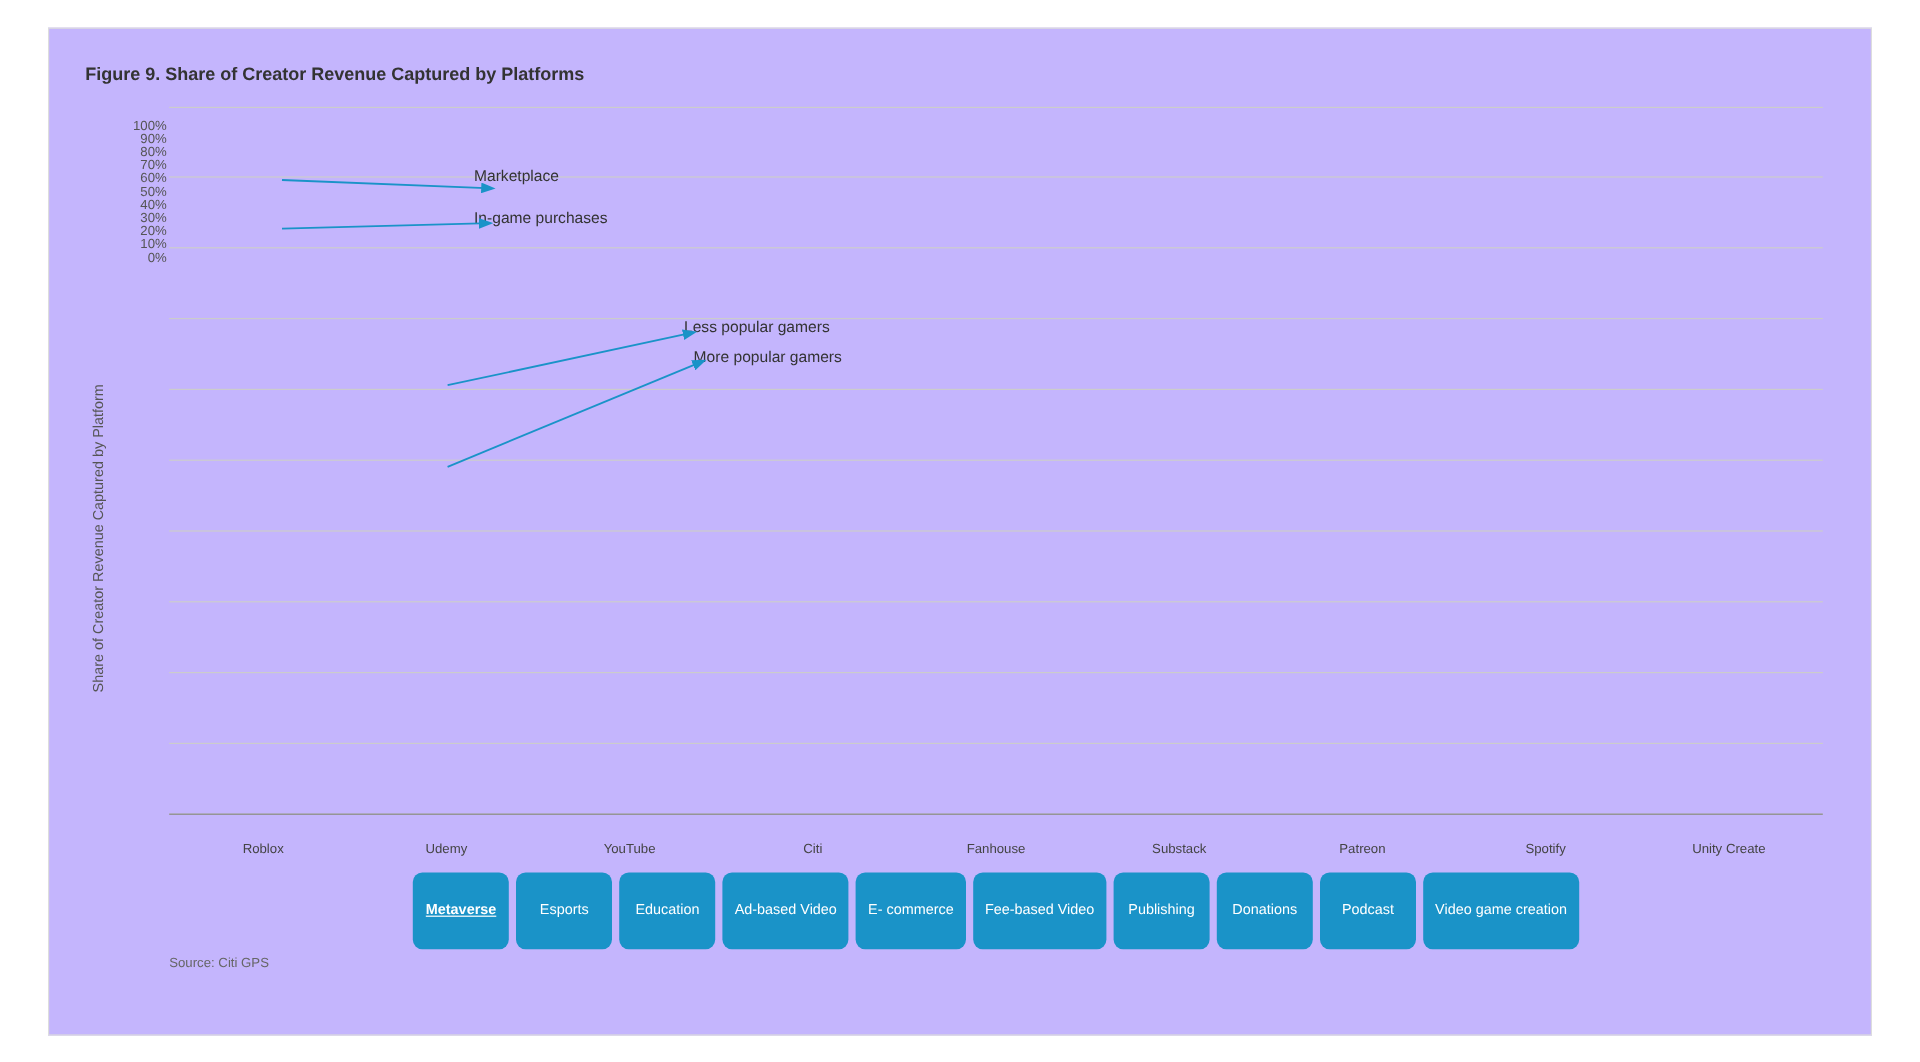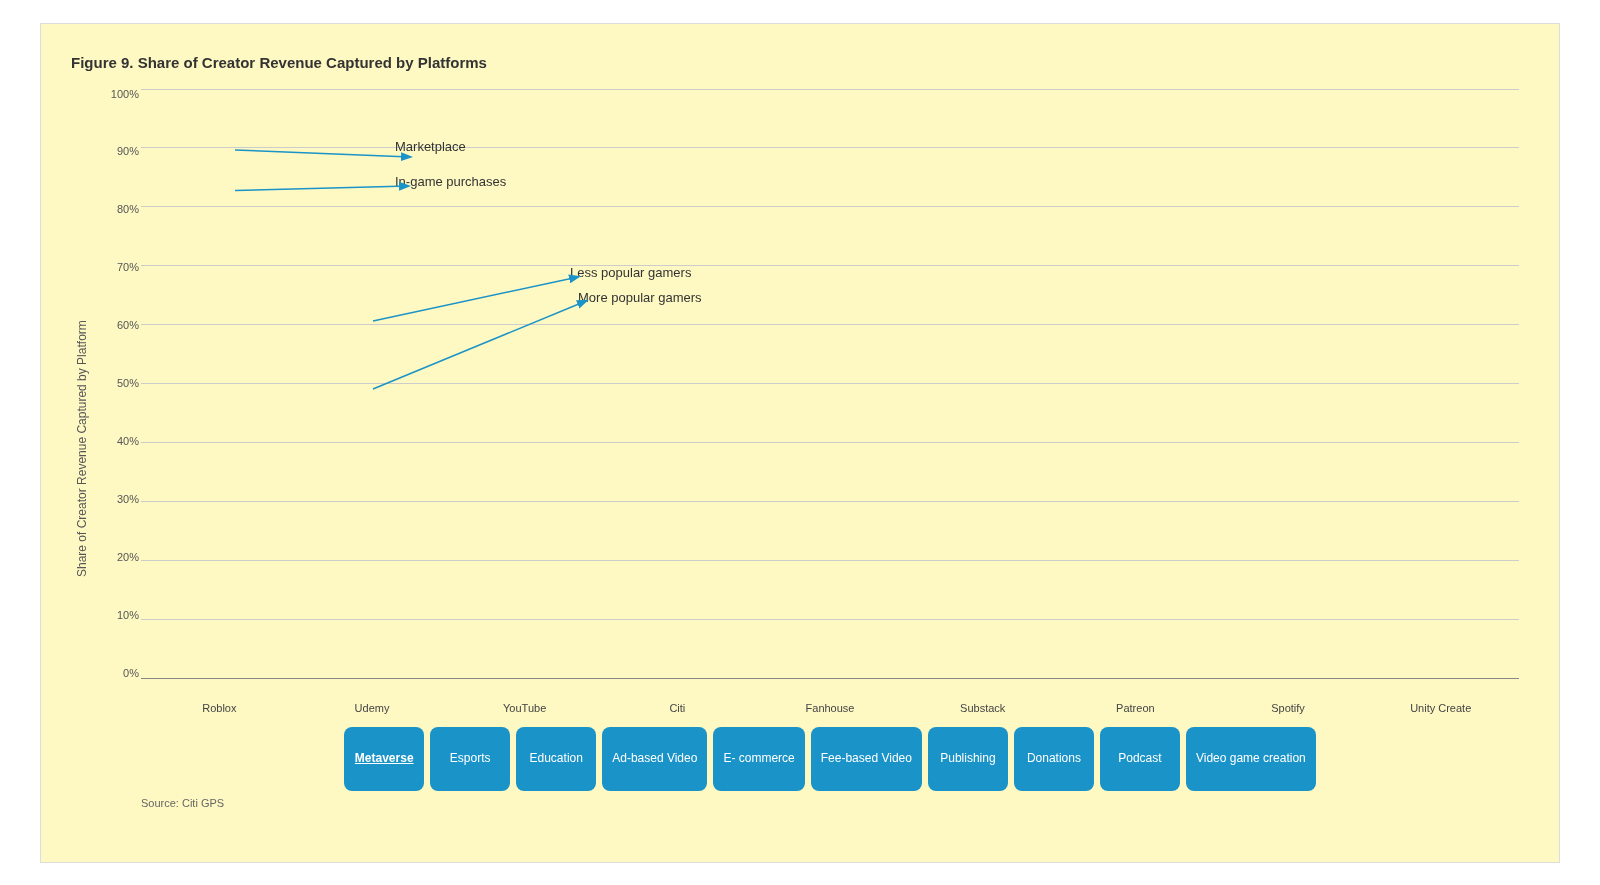--- a/index.html
+++ b/index.html
@@ -6,21 +6,21 @@
     body {
       background: #fff;
       font-family: Arial, sans-serif;
       width: 1600px;
       height: 885px;
       display: flex;
       align-items: center;
       justify-content: center;
     }
     .chart-container {
-      background: #fef9c3;
+      background: #c4b5fd;
       border: 1px solid #ddd;
       padding: 30px 40px 30px 30px;
       width: 1520px;
       height: 840px;
       position: relative;
     }
     .chart-title {
       font-size: 15px;
       font-weight: bold;
       color: #333;
@@ -59,24 +59,24 @@
       display: flex;
       flex-direction: column;
       justify-content: space-between;
     }
     .grid-line {
       border-top: 1px solid #ccc;
       width: 100%;
     }
     .y-labels {
       position: absolute;
-      top: 0; left: 0; width: 38px; bottom: 40px;
-      display: flex;
-      flex-direction: column;
-      justify-content: space-between;
+      top: 11px; left: 0; width: 38px; bottom: 40px;
+      display: flex;
+      flex-direction: column;
+      justify-content: flex-start;
       align-items: flex-end;
     }
     .y-label {
       font-size: 11px;
       color: #555;
       line-height: 1;
     }
     .bars-area {
       position: absolute;
       top: 0; left: 40px; right: 0; bottom: 40px;

